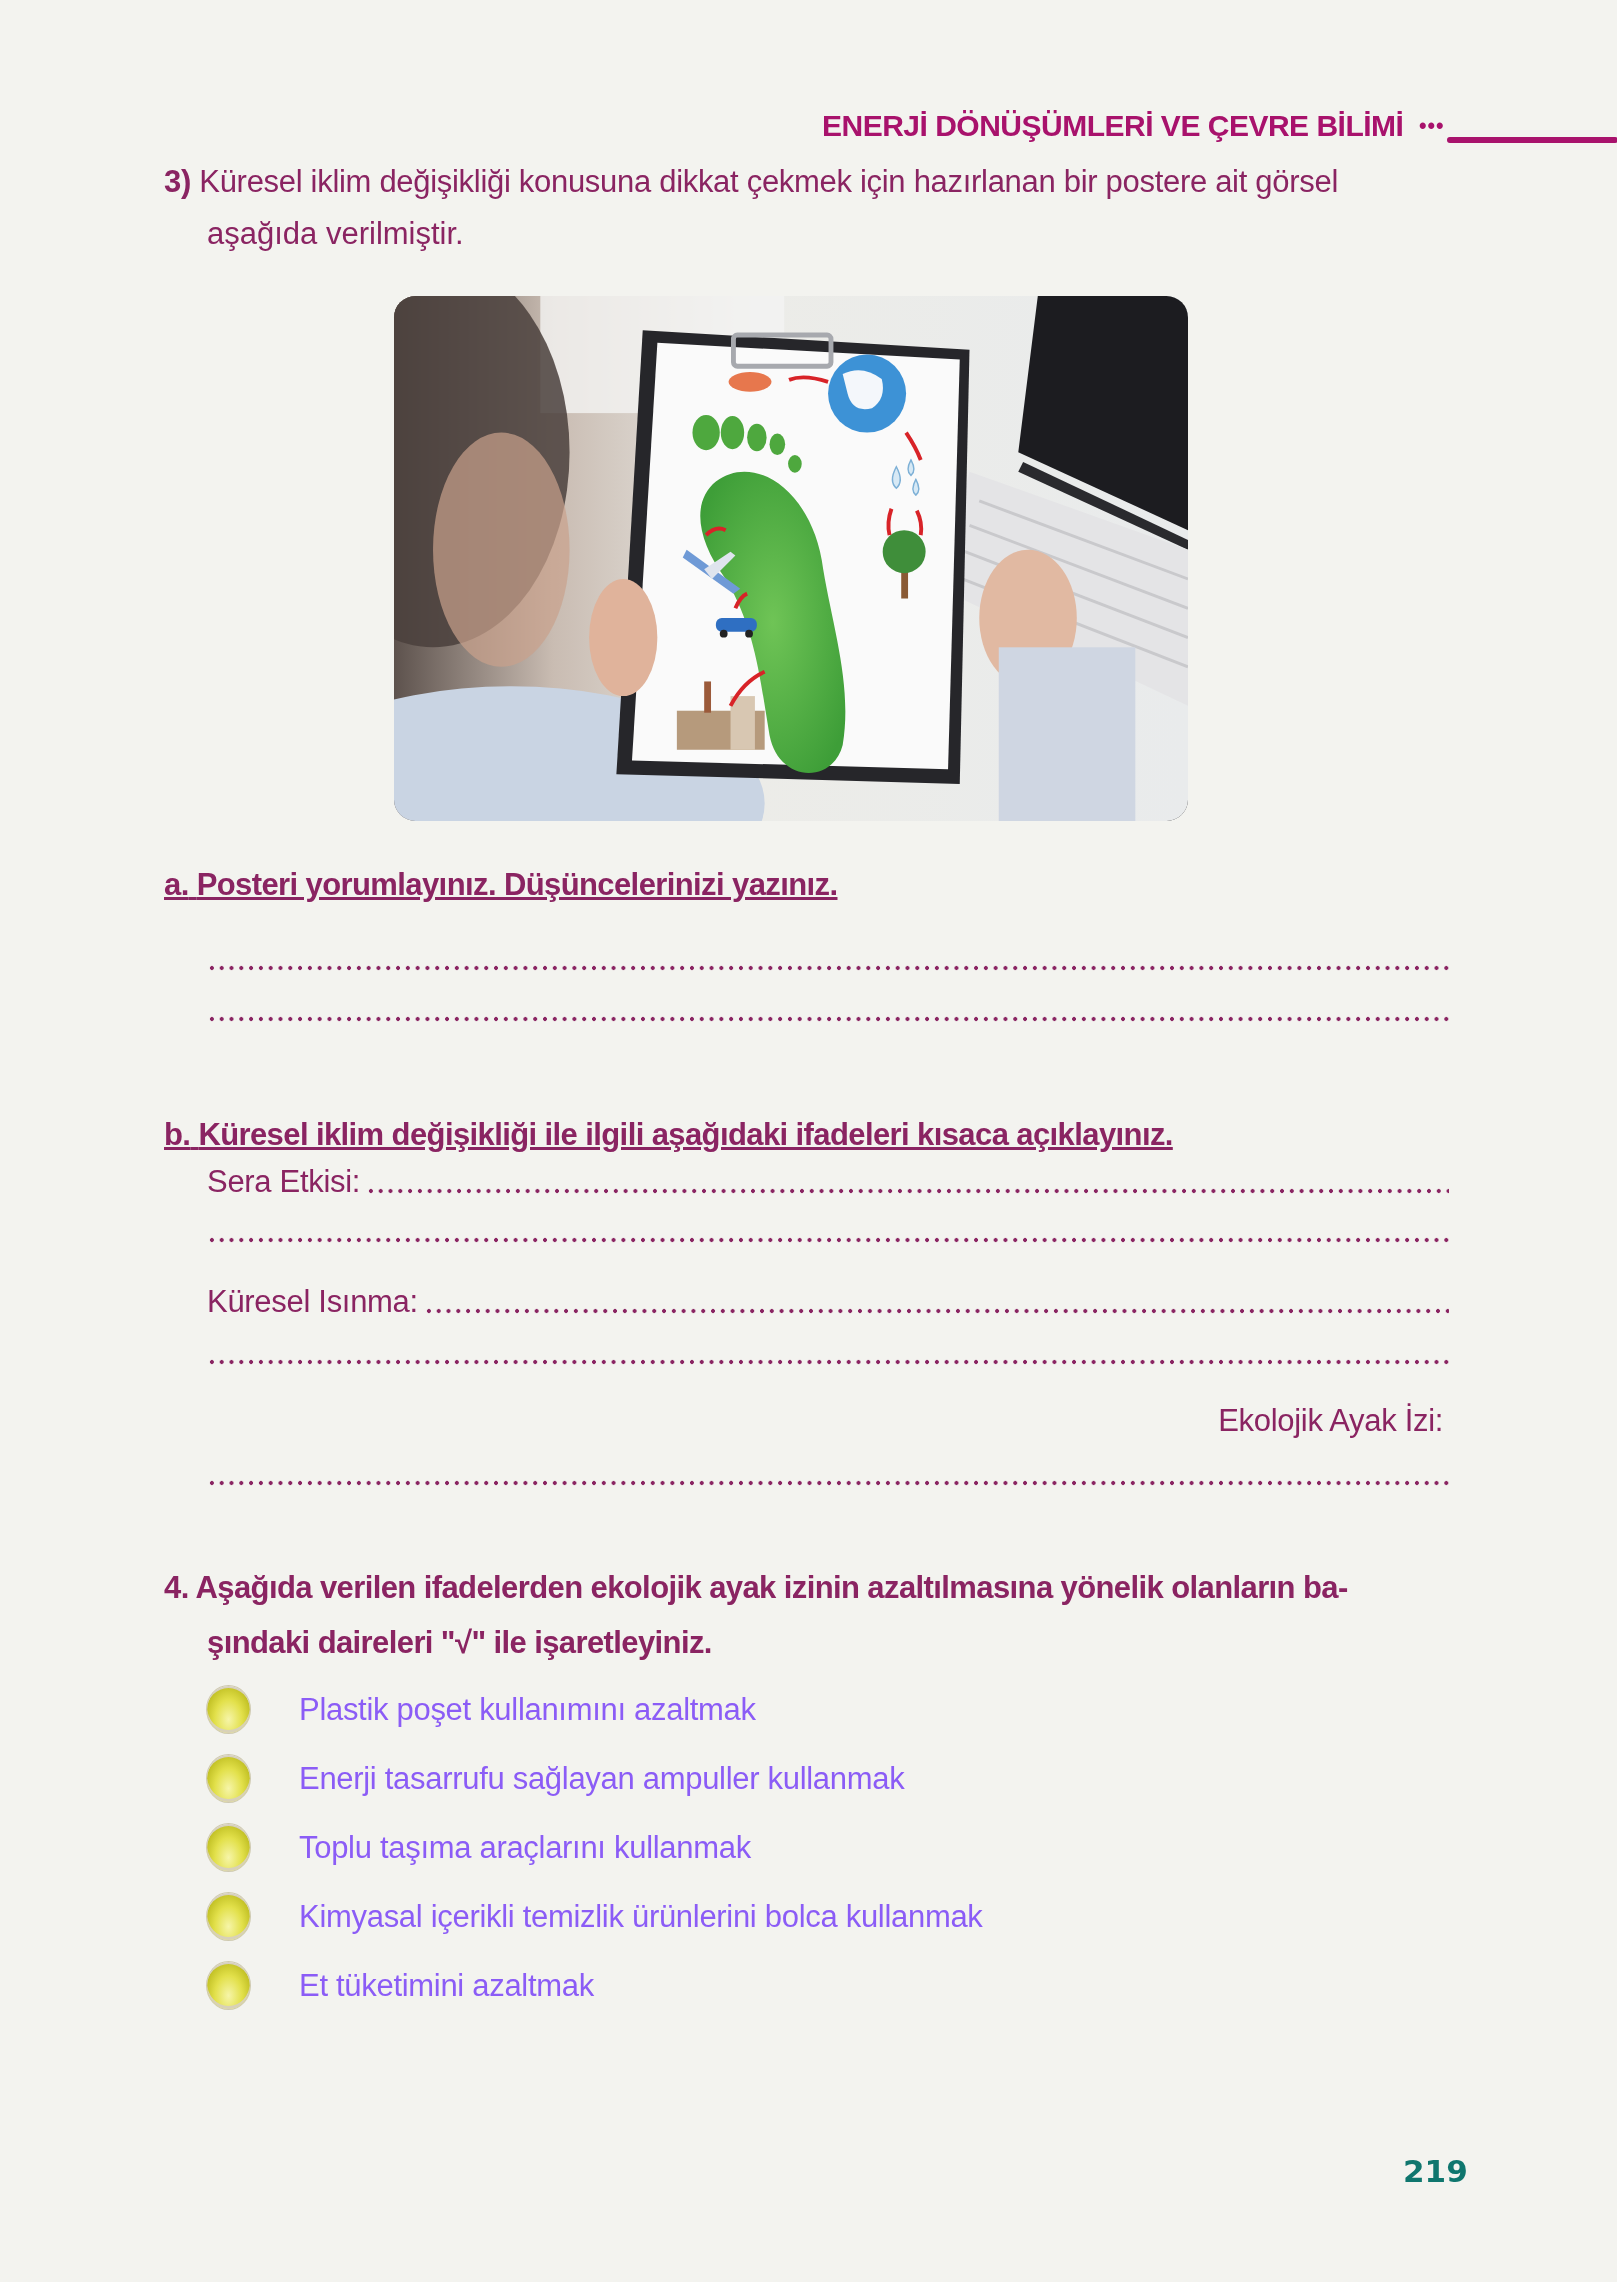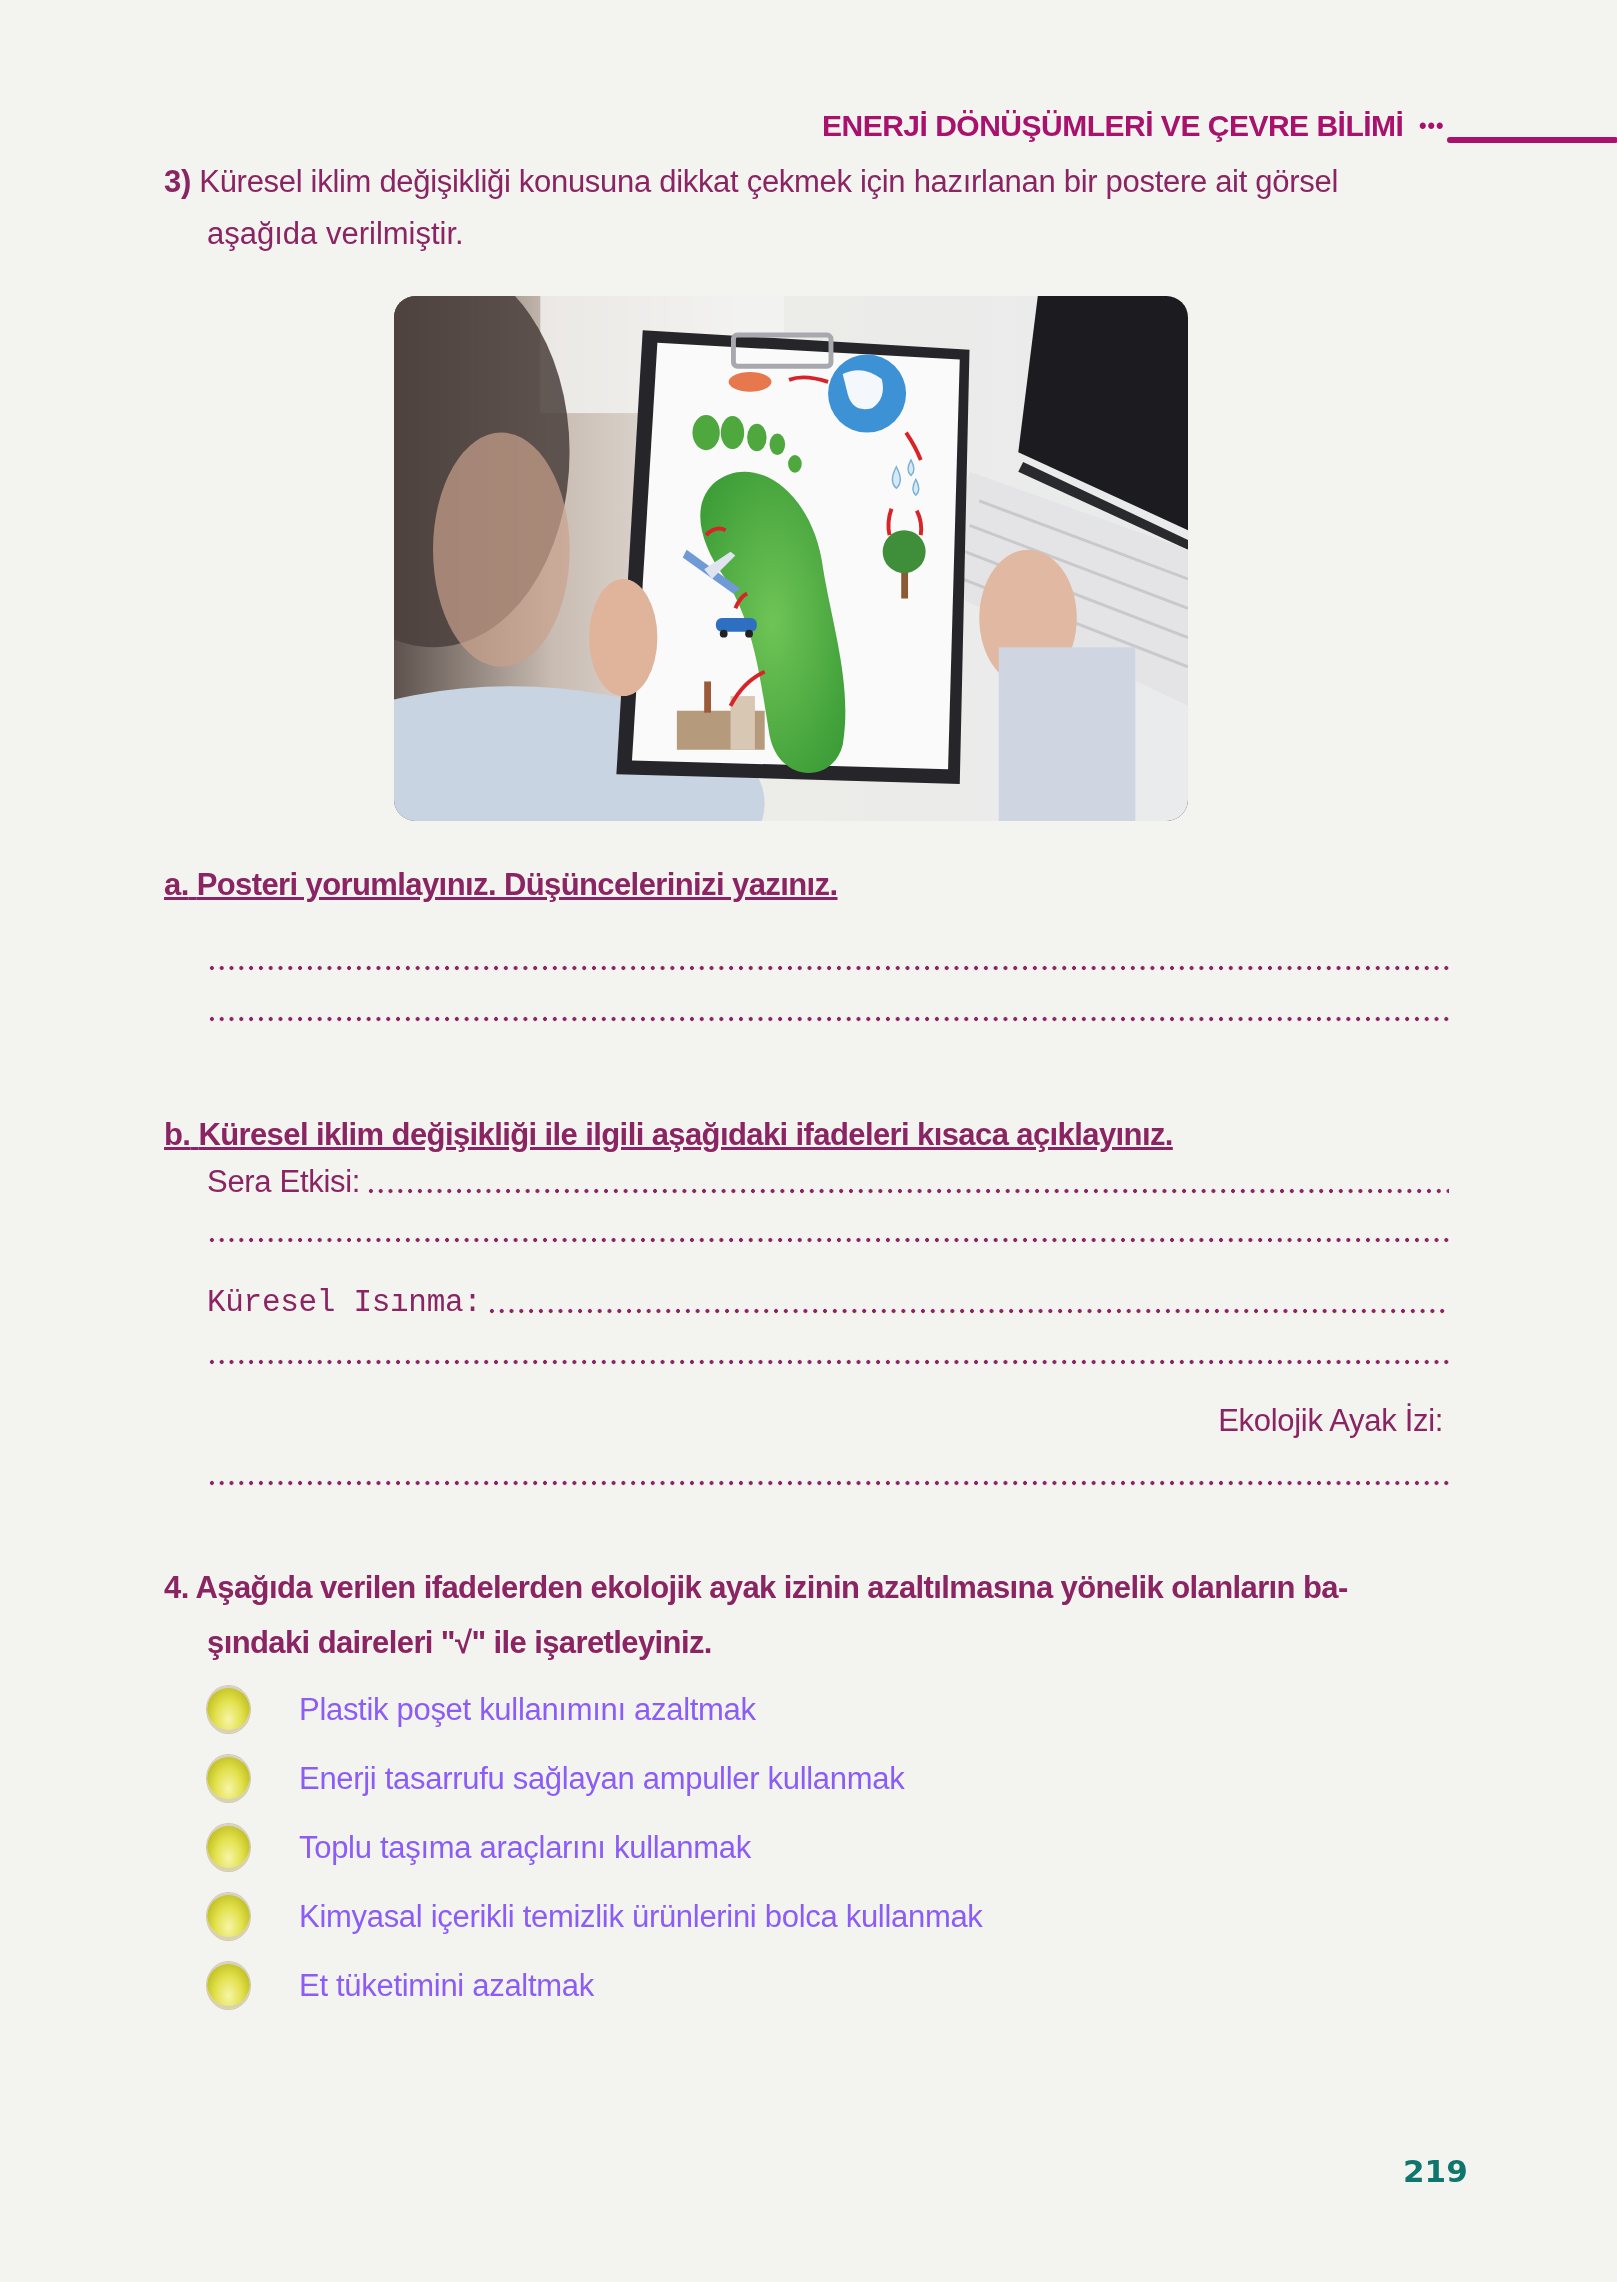--- a/index.html
+++ b/index.html
@@ -199,21 +199,21 @@
   <span>b.</span>
   <span>Küresel iklim değişikliği ile ilgili aşağıdaki ifadeleri kısaca açıklayınız.</span>
 </div>
 
 <div class="labeled" style="top:1161px;">
   <span class="lbl">Sera Etkisi:</span>
   <span class="fill"></span>
 </div>
 <div class="dotline" style="top:1237px;"></div>
 
-<div class="labeled" style="top:1281px;font-family:Liberation Mono, monospace;">
+<div class="labeled" style="top:1281px;">
   <span class="lbl">Küresel Isınma:</span>
   <span class="fill"></span>
 </div>
 <div class="dotline" style="top:1359px;"></div>
 
 <div class="labeled" style="top:1403px;flex-direction:column;">
   <span class="lbl">Ekolojik Ayak İzi:</span>
   <span class="fill"></span>
 </div>
 <div class="dotline" style="top:1480px;"></div>

